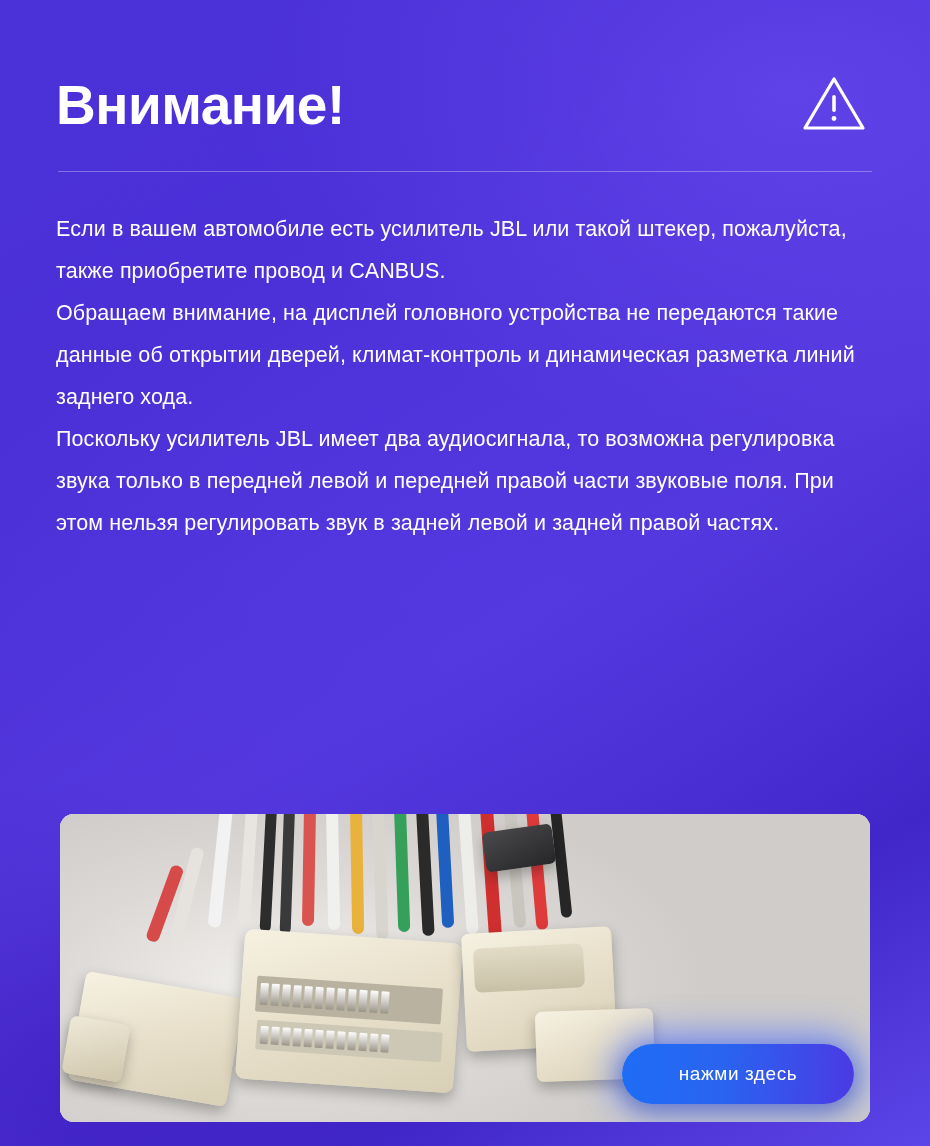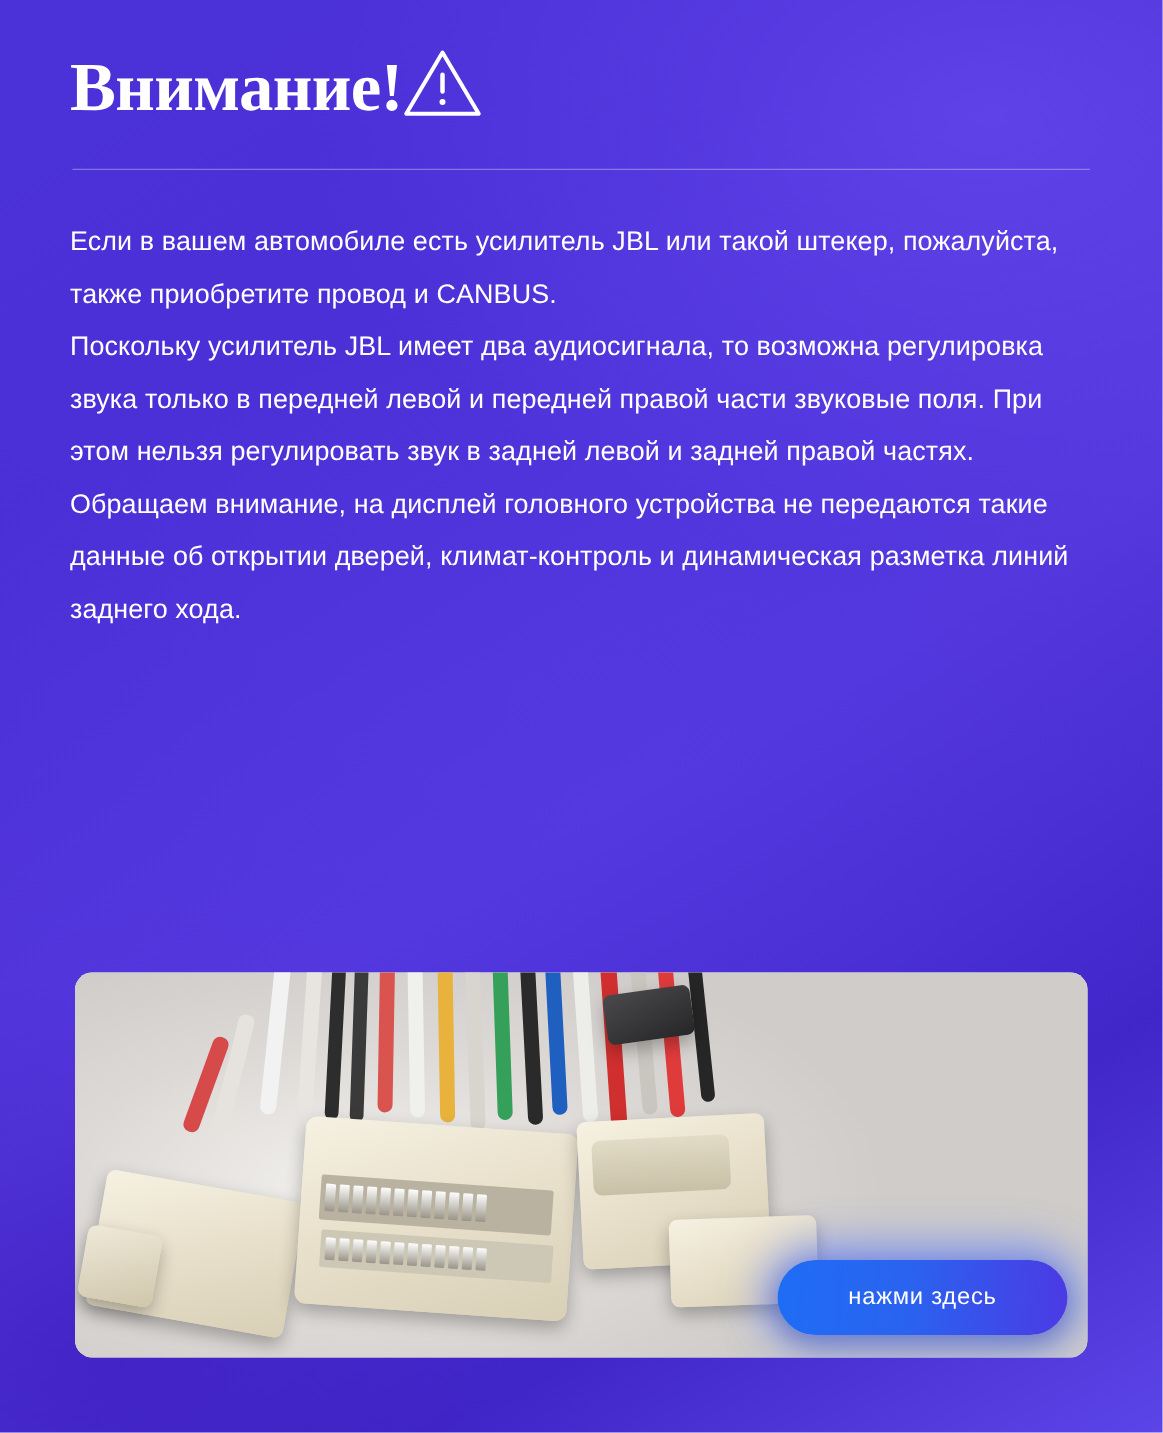--- a/index.html
+++ b/index.html
@@ -18,24 +18,23 @@
     inset: 0;
     background:
       radial-gradient(ellipse 900px 600px at 85% 8%, rgba(110,80,245,0.55), rgba(0,0,0,0) 60%),
       radial-gradient(ellipse 700px 500px at 10% 95%, rgba(62,30,190,0.6), rgba(0,0,0,0) 62%),
       radial-gradient(ellipse 800px 700px at 50% 50%, rgba(84,57,230,0.35), rgba(0,0,0,0) 70%);
     padding: 0 56px;
   }
   .header {
     display: flex;
     align-items: center;
-    justify-content: flex-start;
-    padding-top: 38px;
+    justify-content: space-between;
+    padding-top: 75px;
     padding-bottom: 34px;
-    font-family: Liberation Serif, serif;
   }
   .title {
     color: #ffffff;
     font-size: 55px;
     font-weight: bold;
     letter-spacing: -0.5px;
     line-height: 1.05;
   }
   .warn-icon { margin-right: 8px; }
   .divider {
@@ -47,21 +46,21 @@
     color: #ffffff;
     font-size: 21.5px;
     line-height: 42px;
     letter-spacing: 0.1px;
   }
   .body-text p { margin-bottom: 0; }
   .photo-card {
     position: absolute;
     left: 60px;
     right: 60px;
-    top: 778px;
+    top: 814px;
     height: 308px;
     border-radius: 14px;
     overflow: hidden;
     background: #d8d8da;
   }
   .photo {
     position: absolute;
     inset: 0;
     background:
       radial-gradient(ellipse 420px 200px at 28% 55%, #f3f1ee 0%, #dcd9d6 55%, #cfccc9 100%),
@@ -120,22 +119,22 @@
         <rect x="30.2" y="20" width="3.6" height="17" rx="1.8" fill="#ffffff"></rect>
         <circle cx="32" cy="43.5" r="2.4" fill="#ffffff"></circle>
       </svg>
     </div>
   </div>
 
   <div class="divider"></div>
 
   <div class="body-text">
     <p>Если в вашем автомобиле есть усилитель JBL или такой штекер, пожалуйста, также приобретите провод и CANBUS.</p>
+    <p>Обращаем внимание, на дисплей головного устройства не передаются такие данные об открытии дверей, климат-контроль и динамическая разметка линий заднего хода.</p>
     <p>Поскольку усилитель JBL имеет два аудиосигнала, то возможна регулировка звука только в передней левой и передней правой части звуковые поля. При этом нельзя регулировать звук в задней левой и задней правой частях.</p>
-    <p>Обращаем внимание, на дисплей головного устройства не передаются такие данные об открытии дверей, климат-контроль и динамическая разметка линий заднего хода.</p>
   </div>
 
   <div class="photo-card">
     <div class="photo">
 
       <div class="wire" style="left:160px;  top:-6px; width:13px; height:120px; background:#f2f2f2; transform:rotate(6deg);"></div>
       <div class="wire" style="left:186px;  top:-6px; width:12px; height:118px; background:#e8e5e0; transform:rotate(4deg);"></div>
       <div class="wire" style="left:206px;  top:-6px; width:11px; height:124px; background:#2d2d2d; transform:rotate(3deg);"></div>
       <div class="wire" style="left:224px;  top:-6px; width:11px; height:126px; background:#3a3a3a; transform:rotate(2deg);"></div>
       <div class="wire" style="left:244px;  top:-6px; width:12px; height:118px; background:#d9534f; transform:rotate(1deg);"></div>

